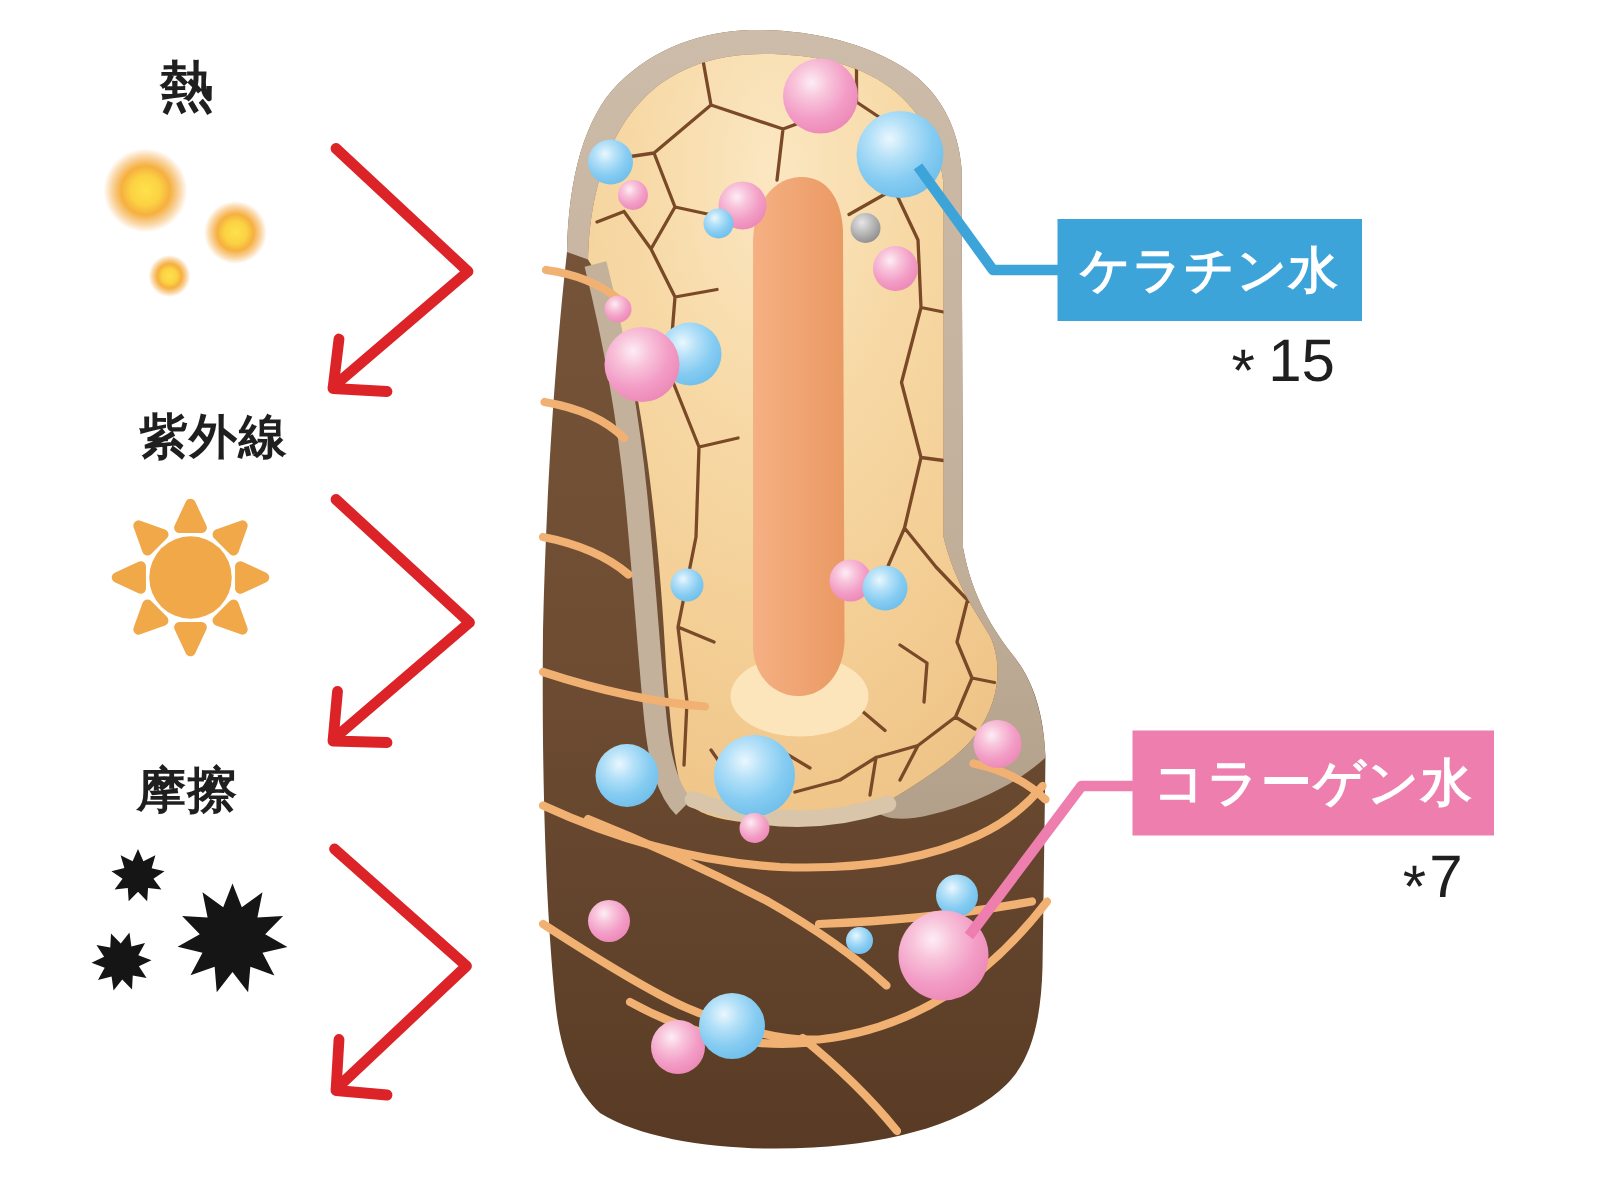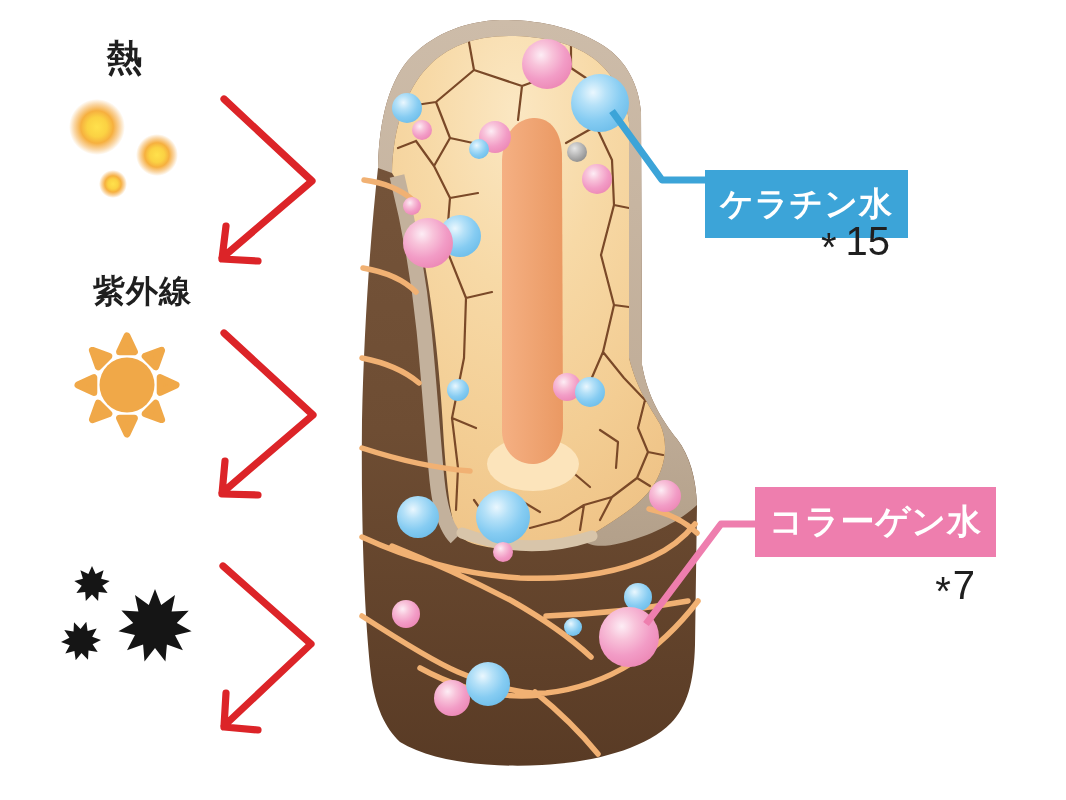--- a/index.html
+++ b/index.html
@@ -12,21 +12,21 @@
     position:absolute;text-align:center;font-weight:700;color:var(--text-black,#1f1f1f);
     line-height:1.1;letter-spacing:1px;
   }
   #label-heat{left:85px;top:38px;width:80px;font-size:36px;}
   #label-uv{left:58px;top:274px;width:134px;font-size:32px;text-align:right;}
   #label-friction{left:72px;top:509px;width:106px;font-size:33px;}
   .callout-box{
     position:absolute;display:flex;align-items:center;justify-content:center;
     color:#ffffff;font-weight:700;letter-spacing:1px;
   }
-  #keratin-box{left:705px;top:146px;width:203px;height:68px;background:var(--keratin-blue,#3ca4d8);font-size:33px;margin-top:24px;}
+  #keratin-box{left:705px;top:146px;width:203px;height:68px;background:var(--keratin-blue,#3ca4d8);font-size:33px;}
   #collagen-box{left:755px;top:487px;width:241px;height:70px;background:var(--collagen-pink,#ee7eae);font-size:34px;}
   .callout-note{
     position:absolute;color:var(--text-black,#1f1f1f);font-size:40px;font-weight:400;
     text-align:right;line-height:1;
   }
   #keratin-note{left:770px;top:221px;width:120px;}
   #collagen-note{left:860px;top:565px;width:115px;}
   .note-star{display:inline-block;transform:translateY(0.16em);}
   #keratin-note .note-star{margin-right:9px;}
   #collagen-note .note-star{margin-right:2px;}
@@ -158,20 +158,21 @@
 
     <g fill="none" stroke="var(--arrow-red,#dc2428)" stroke-width="7.2" stroke-linecap="round" stroke-linejoin="round">
       <path d="M224 99 L312 181 L222 258 M226 226 L222 259 M222 259 L258 261"></path>
       <path d="M224 333 L313 415 L222 493 M225 461 L222 494 M222 494 L258 495"></path>
       <path d="M223 566 L311 644 L224 726 M226 693 L224 727 M224 727 L258 730"></path>
     </g>
   </svg>
 
   <div class="hazard-label" id="label-heat">熱</div>
   <div class="hazard-label" id="label-uv">紫外線</div>
+  <div class="hazard-label" id="label-friction">摩擦</div>
 
   <div class="callout-box" id="keratin-box">
     <span>ケラチン水</span>
   </div>
   <div class="callout-note" id="keratin-note">
     <span class="note-star">*</span><span>15</span>
   </div>
 
   <div class="callout-box" id="collagen-box">
     <span>コラーゲン水</span>

